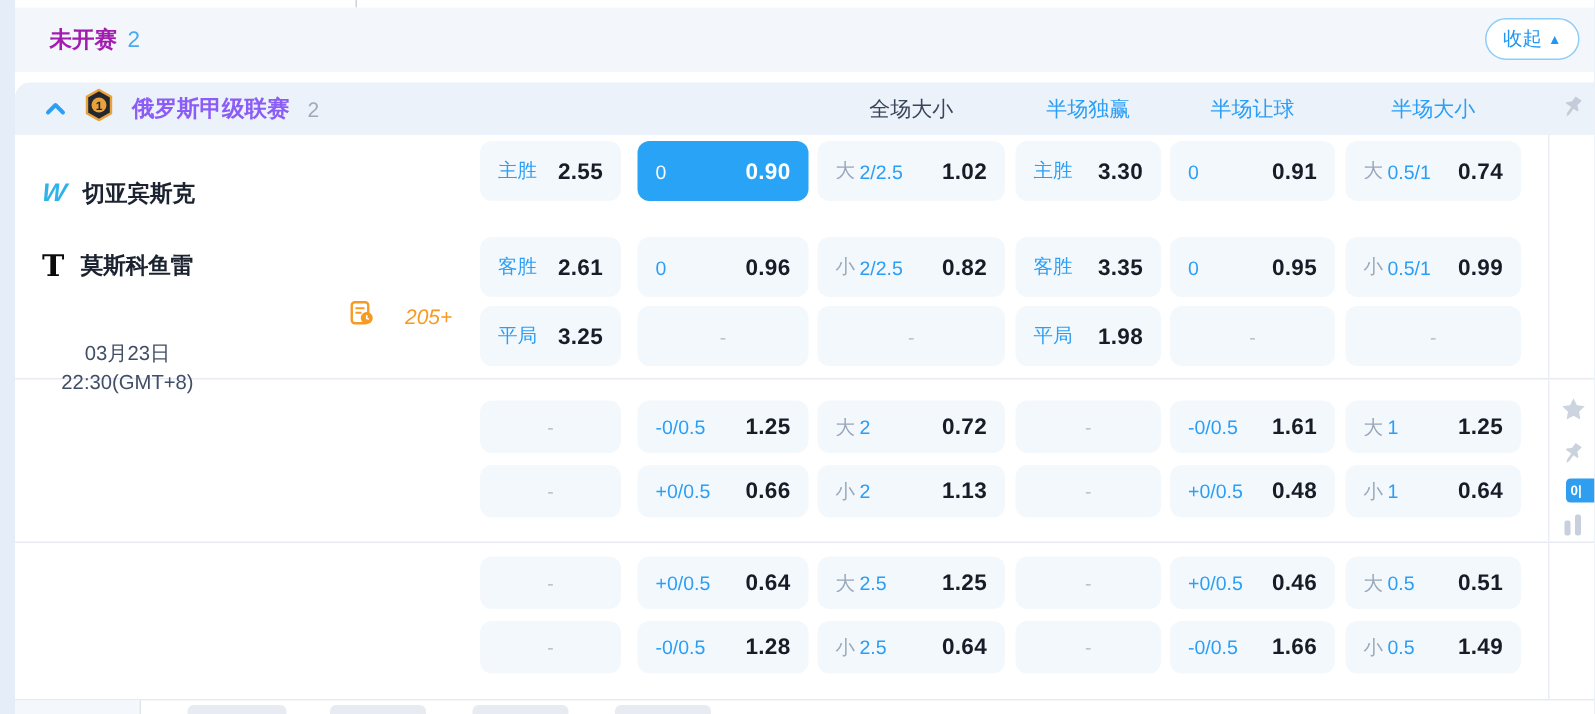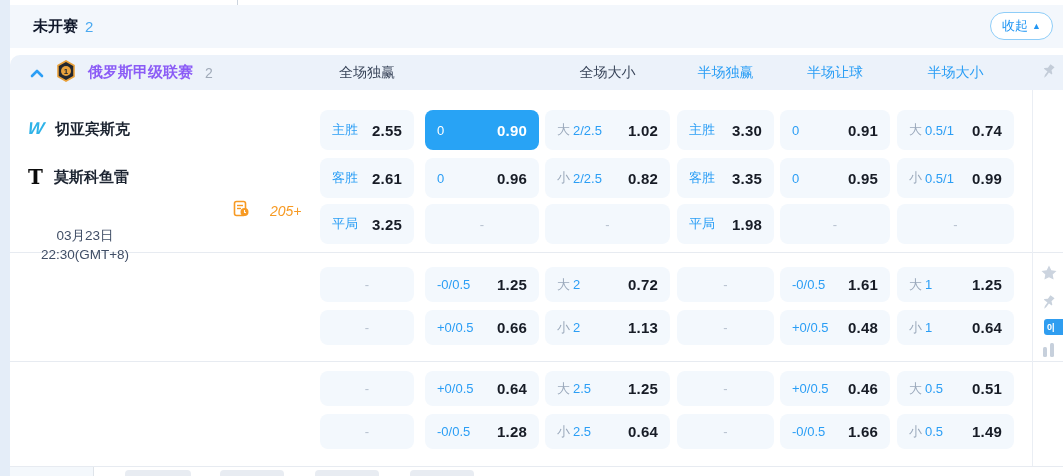--- a/index.html
+++ b/index.html
@@ -16,37 +16,37 @@
   .card-body{left:10px;top:90px;right:0;height:376px;background:#ffffff;}
   .divider{left:10px;right:0;height:1px;background:#e7ebf1;}
   .d1{top:252px;} .d2{top:361px;} .d3{top:466px;}
   .rail-border{left:1032px;top:90px;width:1px;height:376px;background:#eaeef4;}
   .bleft{left:10px;top:467px;width:83px;height:9px;background:#f4f8fc;}
   .bvline{left:93px;top:467px;width:1px;height:9px;background:#dfe4ea;}
   .ghost{top:470px;height:12px;background:#e8ecf2;border-radius:4px;}
   .g1{left:125px;width:66px;} .g2{left:220px;width:64px;} .g3{left:315px;width:64px;} .g4{left:410px;width:64px;}
 
   
-  .ns-title{margin-left:23px;font-size:15px;font-weight:700;color:#0f172a;}
+  .ns-title{margin-left:23px;font-size:15px;font-weight:700;color:#a21caf;}
   .ns-count{margin-left:7px;font-size:15px;color:#4aa9f0;}
   .collapse-btn{right:10px;top:12px;height:26px;display:flex;align-items:center;gap:4px;padding:0 11px;
     background:#ffffff;border:1px solid #8ecdf8;border-radius:14px;color:#2196f3;font-size:13px;cursor:pointer;}
   .collapse-arrow{font-size:9px;line-height:1;}
 
   
   .league-left{left:30px;top:55px;height:35px;display:flex;align-items:center;gap:12px;}
   .league-name{font-size:15px;font-weight:700;color:#8b5cf6;}
   .league-count{font-size:14px;color:#a0aab8;}
   .colhead{top:55px;height:35px;line-height:35px;text-align:center;font-size:14px;color:#39455a;position:absolute;}
   .colhead.ht{color:#2b9ef5;}
 
   
   .c1{left:320px;width:94px;} .c2{left:425px;width:114px;} .c3{left:545px;width:125px;}
   .c4{left:677px;width:97px;} .c5{left:780px;width:110px;} .c6{left:897px;width:117px;}
-  .r1{top:110px;height:40px;} .r2{top:158px;height:40px;} .r3{top:204px;height:40px;}
+  .r1{top:94px;height:40px;} .r2{top:158px;height:40px;} .r3{top:204px;height:40px;}
   .r4{top:267px;height:35px;} .r5{top:310px;height:35px;}
   .r6{top:371px;height:35px;} .r7{top:414px;height:35px;}
 
   .cell{position:absolute;border-radius:8px;background:#f3f8fd;display:flex;align-items:center;
         justify-content:space-between;padding:0 12px;box-sizing:border-box;cursor:pointer;}
   .cell .grp{display:flex;align-items:center;gap:3px;}
   .lbl{color:#2b9ef5;font-size:13px;}
   .pre{color:#9aa8bb;font-size:13px;}
   .val{color:#171c26;font-size:15px;font-weight:700;letter-spacing:.2px;}
   .cell.sel{background:#28a3f5;}
@@ -108,21 +108,20 @@
       <svg width="20" height="22" viewBox="0 0 20 22">
         <polygon points="10,1 18,5.5 18,16.5 10,21 2,16.5 2,5.5" fill="#23272f" stroke="#e9a13b" stroke-width="1.6"></polygon>
         <circle cx="10" cy="11" r="5" fill="#e9a13b"></circle>
         <text x="10" y="14.2" text-anchor="middle" font-size="8" font-weight="bold" fill="#23272f">1</text>
       </svg>
     </span>
     <span class="league-name">俄罗斯甲级联赛</span>
     <span class="league-count">2</span>
   </div>
 
-  <div class="colhead c1">全场独赢</div>
   <div class="colhead c3">全场大小</div>
   <div class="colhead ht c4">半场独赢</div>
   <div class="colhead ht c5">半场让球</div>
   <div class="colhead ht c6">半场大小</div>
   <div class="rail-icon hdr-pin">
     <svg width="17" height="17" viewBox="0 0 17 17">
         <g transform="rotate(35 8.5 8.5)" fill="#c3ccd8">
           <path d="M6 1.5h5l-.8 4.2 2.6 2.3v1H9.4v4.5L8.5 16l-.9-2.5V9H3.2V8l2.6-2.3z"></path>
         </g>
       </svg>

